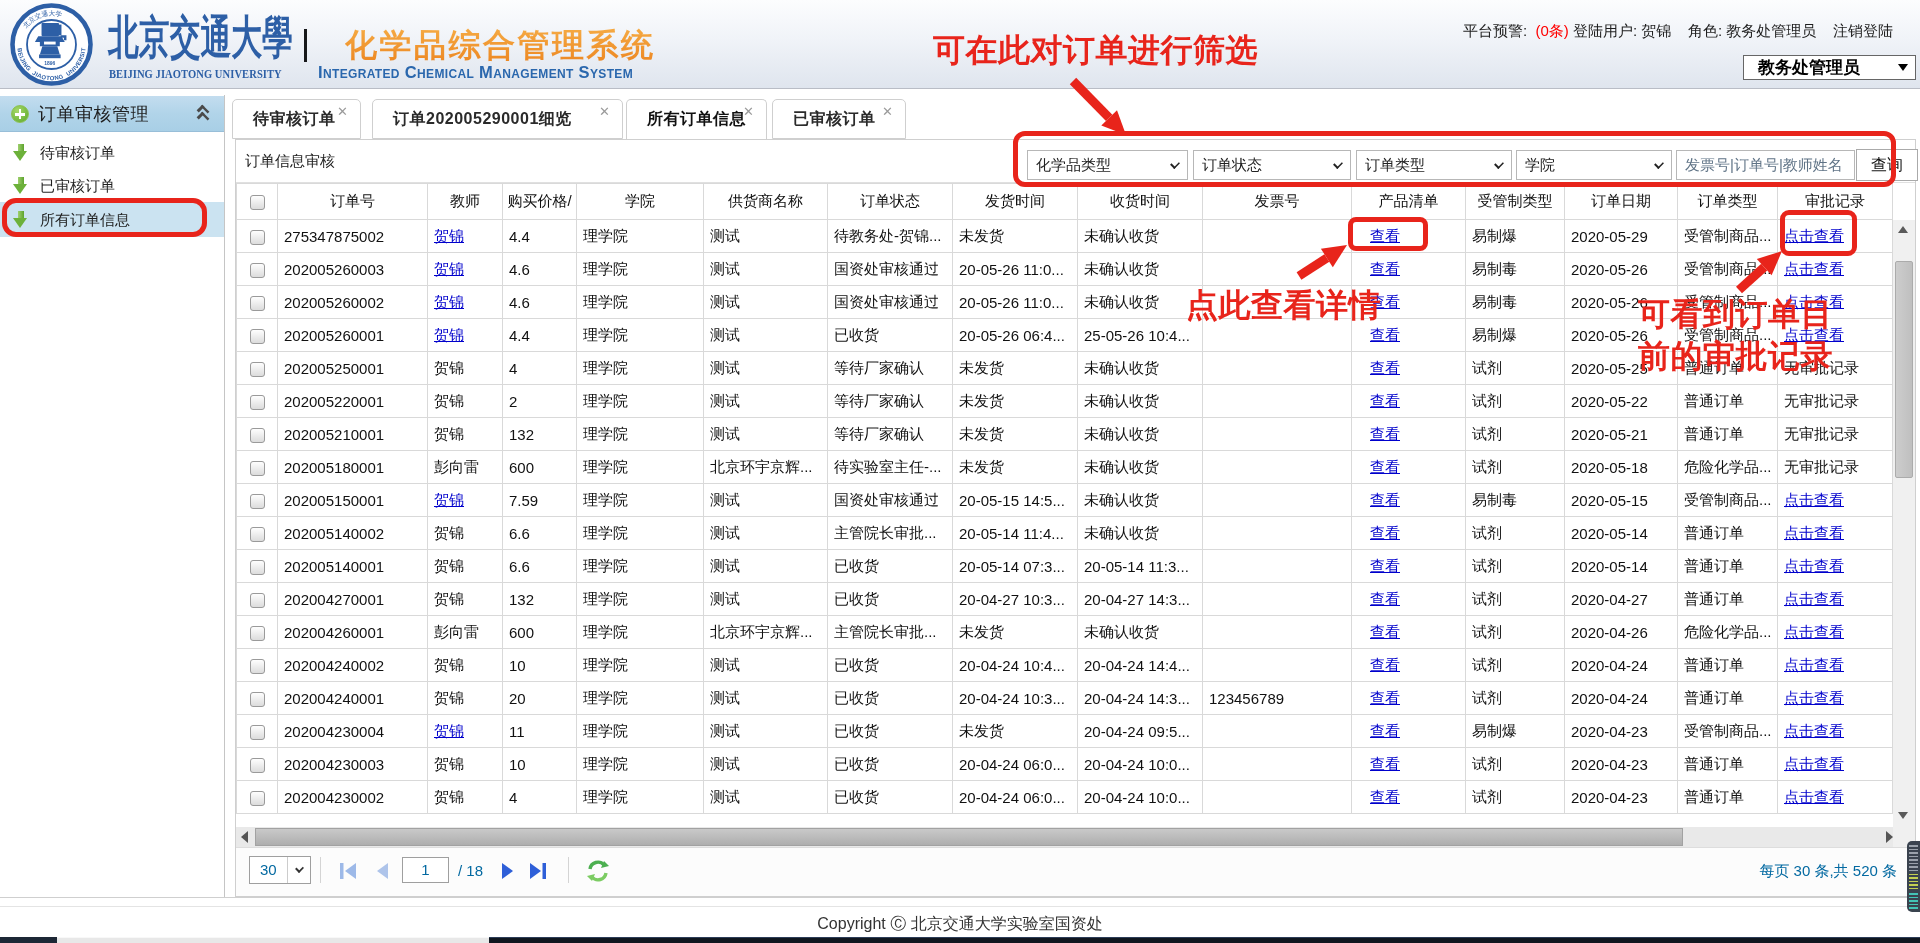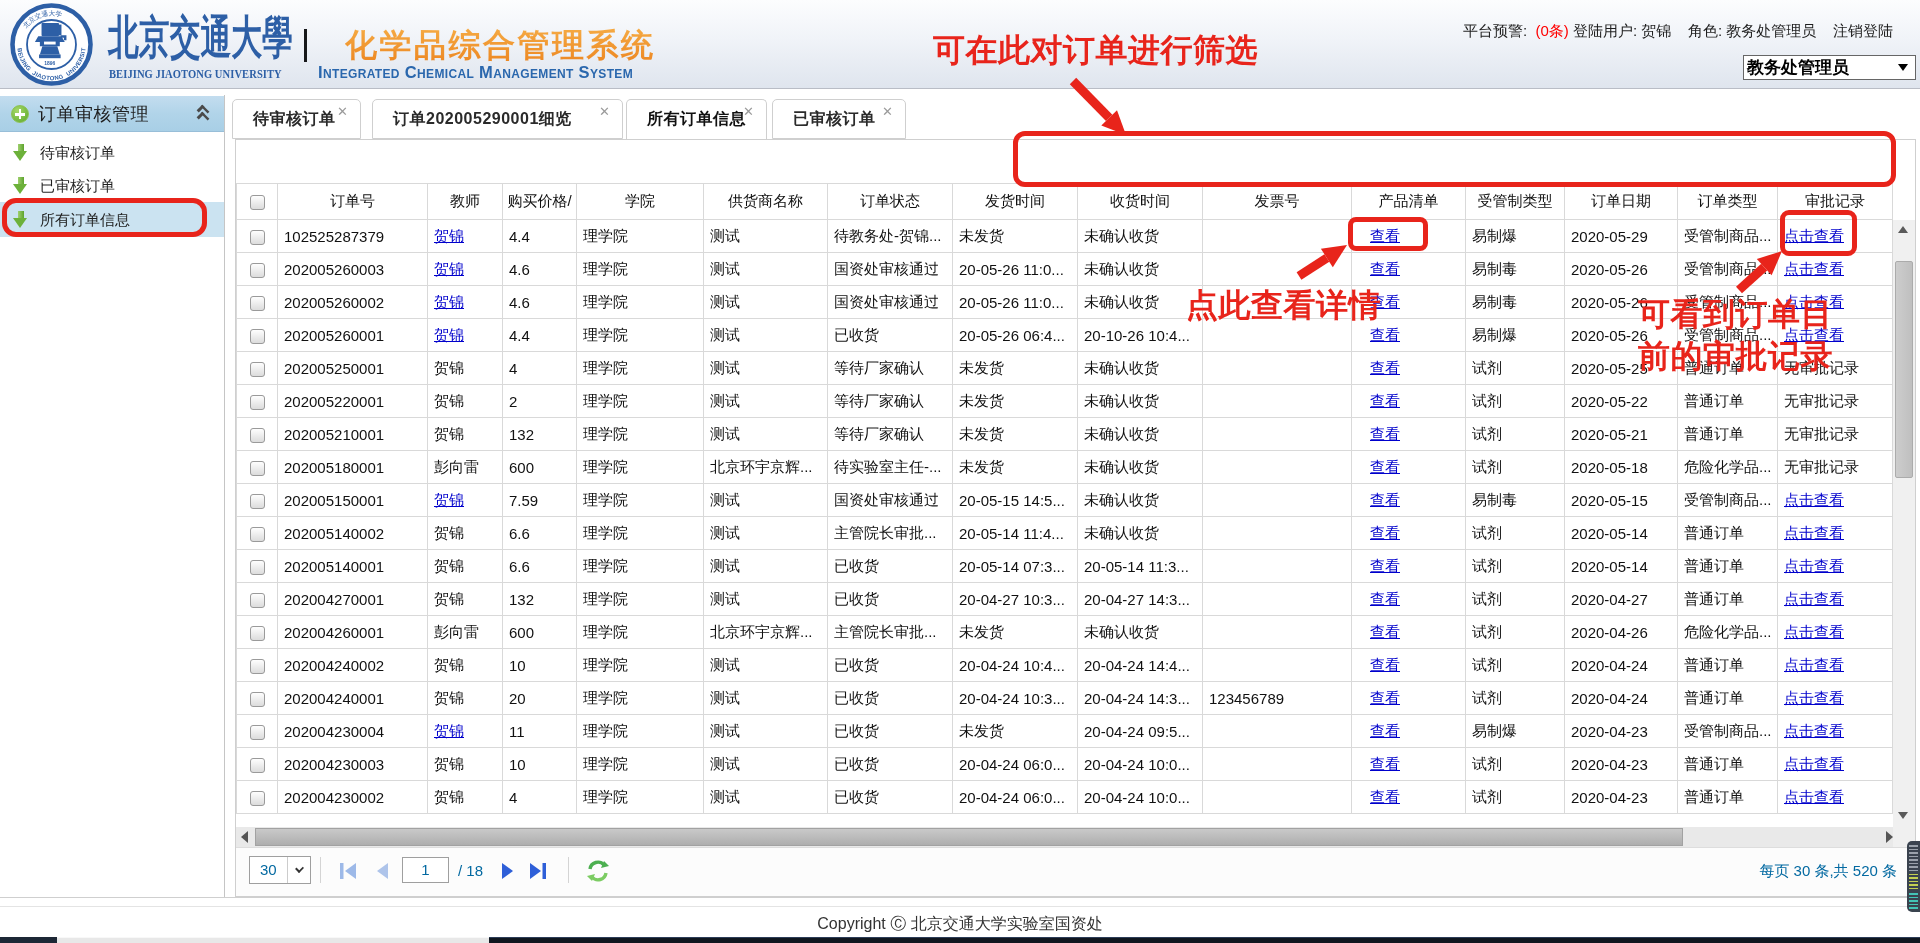--- a/index.html
+++ b/index.html
@@ -22,21 +22,21 @@
 #systitle { position:absolute; left:318px; top:24px; width:400px; font-family:"Liberation Serif",serif;
   font-weight:bold; font-size:32px; letter-spacing:2.5px; white-space:nowrap;
   background:linear-gradient(180deg,#f6ae47 0%,#ee8d28 75%,#e8831f 100%);
   -webkit-background-clip:text; background-clip:text; color:transparent;margin-left:27px; }
 #systitle-en { position:absolute; left:318px; top:63px; font-weight:bold; font-size:16.5px;
   letter-spacing:0.35px; color:#2a67ad; white-space:nowrap; font-variant:small-caps; }
 #topinfo { position:absolute; top:22px; right:27px; font-size:15px; color:#1d1d1d; white-space:nowrap; }
 #topinfo .warn { color:#f00;margin-top:25px; }
 #rolesel { position:absolute; left:1743px; top:55px; width:173px; height:25px; background:#fff;
   border:1px solid #666; font-size:17px; font-weight:bold; color:#000; line-height:23px;
-  padding-left:3px; }
+  padding-left:14px; }
 #rolesel .arr { position:absolute; right:7px; top:8px; width:0; height:0;
   border-left:5px solid transparent; border-right:5px solid transparent; border-top:7px solid #000; }
 
 
 #sidebar { position:absolute; left:0; top:95px; width:225px; height:802px;
   border-right:1px solid #c5c5c5; background:#fff; }
 #acchead { position:absolute; left:0; top:1px; width:224px; height:36px;
   background:linear-gradient(180deg,#c3ddef 0%,#b1d4e9 50%,#a8cfe6 100%);
   border-bottom:1px solid #98bed8; }
 #acchead .txt { position:absolute; left:38px; top:0; font-size:18px; letter-spacing:0.5px; color:#1e1e1e; line-height:36px; }
@@ -232,20 +232,41 @@
 <div class="tab" id="tab3" style="left:626px; width:141px;">
     <span class="t">所有订单信息</span>
     <span class="x">✕</span>
   </div>
 <div class="tab" style="left:772px; width:134px;">
     <span class="t">已审核订单</span>
     <span class="x">✕</span>
   </div>
 
 <div id="panel">
+  <div id="toolbar">
+    <span class="lab">订单信息审核</span>
+    <div class="fsel" style="left:791px; width:161px;">
+        <span class="t">化学品类型</span>
+        <span class="vchev"></span>
+      </div>
+    <div class="fsel" style="left:957px; width:158px;">
+        <span class="t">订单状态</span>
+        <span class="vchev"></span>
+      </div>
+    <div class="fsel" style="left:1120px; width:156px;">
+        <span class="t">订单类型</span>
+        <span class="vchev"></span>
+      </div>
+    <div class="fsel" style="left:1280px; width:156px;">
+        <span class="t">学院</span>
+        <span class="vchev"></span>
+      </div>
+    <div id="finput">发票号|订单号|教师姓名</div>
+    <div id="fbtn">查询</div>
+  </div>
   <div id="gridwrap">
     <table id="grid">
       <colgroup>
         <col style="width:41px">
           <col style="width:150px">
           <col style="width:75px">
           <col style="width:74px">
         <col style="width:127px">
           <col style="width:124px">
           <col style="width:125px">
@@ -271,21 +292,21 @@
             <th>收货时间</th>
             <th>发票号</th>
             <th>产品清单</th>
             <th>受管制类型</th>
         <th>订单日期</th>
             <th>订单类型</th>
             <th>审批记录</th>
       </tr>
 <tr>
             <td class="cck"><span class="cb"></span></td>
-            <td>102525287379</td>
+            <td>275347875002</td>
             <td><a class="lk">贺锦</a></td>
             <td>4.4</td>
             <td>理学院</td>
             <td>测试</td>
             <td>待教务处-贺锦...</td>
             <td>未发货</td>
             <td>未确认收货</td>
             <td></td>
             <td class="cv"><a class="lk">查看</a></td>
             <td>易制爆</td>
@@ -329,21 +350,21 @@
           </tr>
 <tr>
             <td class="cck"><span class="cb"></span></td>
             <td>202005260001</td>
             <td><a class="lk">贺锦</a></td>
             <td>4.4</td>
             <td>理学院</td>
             <td>测试</td>
             <td>已收货</td>
             <td>20-05-26 06:4...</td>
-            <td>20-10-26 10:4...</td>
+            <td>25-05-26 10:4...</td>
             <td></td>
             <td class="cv"><a class="lk">查看</a></td>
             <td>易制爆</td>
             <td>2020-05-26</td>
             <td>受管制商品...</td>
             <td><a class="lk">点击查看</a></td>
           </tr>
 <tr>
             <td class="cck"><span class="cb"></span></td>
             <td>202005250001</td>

